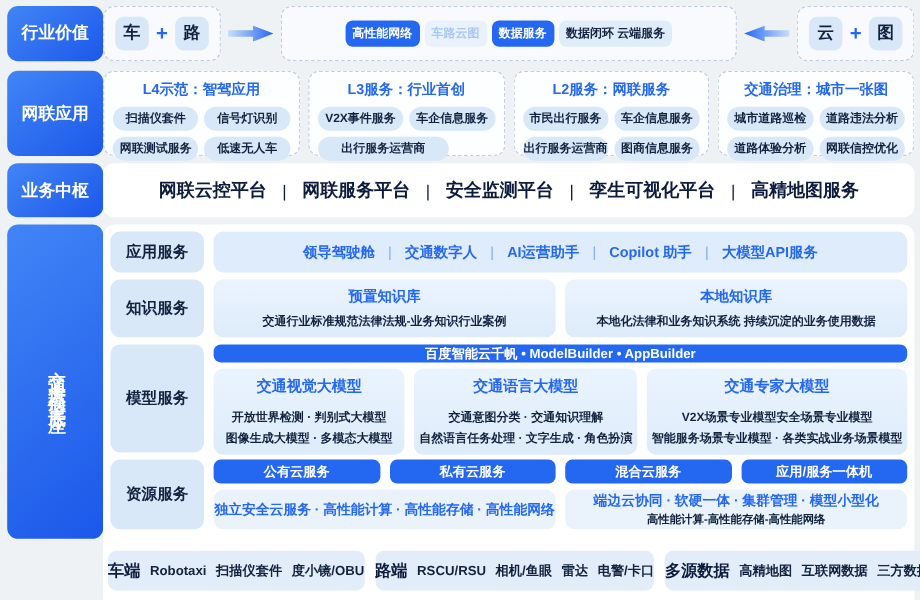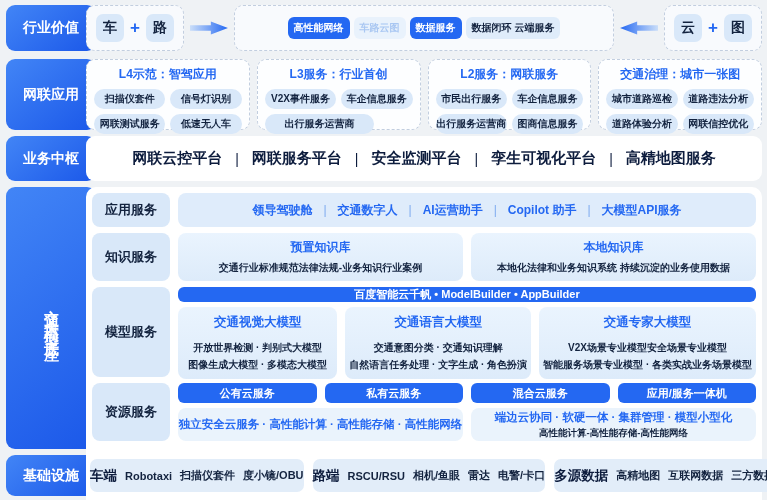--- a/index.html
+++ b/index.html
@@ -1,20 +1,20 @@
 <!DOCTYPE html>
 <html><head>
 <meta charset="utf-8">
 <style>
   * { margin:0; padding:0; box-sizing:border-box; }
   body { font-family:"Liberation Sans","DejaVu Sans",sans-serif; background:#DDE2E8; }
   .canvas { position:relative; width:767px; height:500px; background:#EFF2F5; overflow:hidden; }
 
   
-  .side-block { position:absolute; left:6px; width:90px; border-radius:9px;
+  .side-block { position:absolute; left:6px; width:80px; border-radius:9px;
     background:linear-gradient(140deg,#4285F6 0%,#1B58E9 100%); color:#fff;
     display:flex; align-items:center; justify-content:center; font-weight:700; font-size:14px; }
   #sb1{top:5px;height:46px;} #sb2{top:59px;height:71px;} #sb3{top:136px;height:45px;}
   #sb4{top:187px;height:262px;} #sb5{top:455px;height:41px;}
   .vertical{ writing-mode:vertical-rl; letter-spacing:6px; font-size:15px; }
 
   .main { position:absolute; left:86px; top:0; width:676px; height:500px; }
   .row { position:absolute; left:0; right:0; }
 
   
@@ -90,21 +90,20 @@
 </style>
 </head>
 <body>
 
 <div class="canvas">
 
   <div class="side-block" id="sb1">行业价值</div>
   <div class="side-block" id="sb2">网联应用</div>
   <div class="side-block" id="sb3">业务中枢</div>
   <div class="side-block vertical" id="sb4">交通大模型底座</div>
-  <div class="side-block" id="sb5">基础设施</div>
 
   <div class="main">
 
     <div class="row row1">
       <div class="dash-group">
         <span class="unit-box">车</span>
         <span class="plus">+</span>
         <span class="unit-box">路</span>
       </div>
       <div class="arrow-right"></div>

